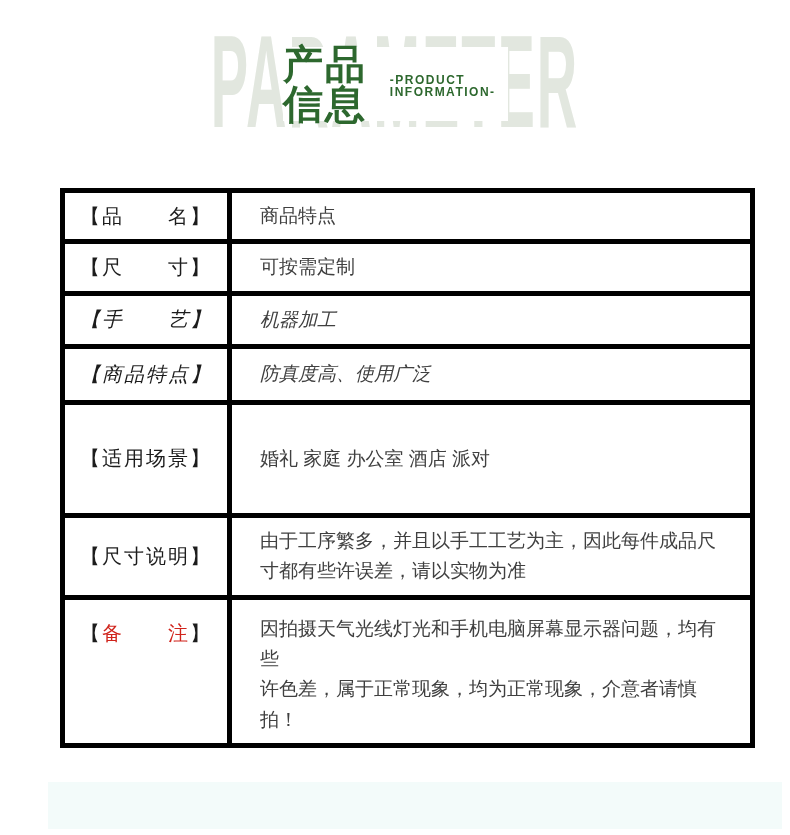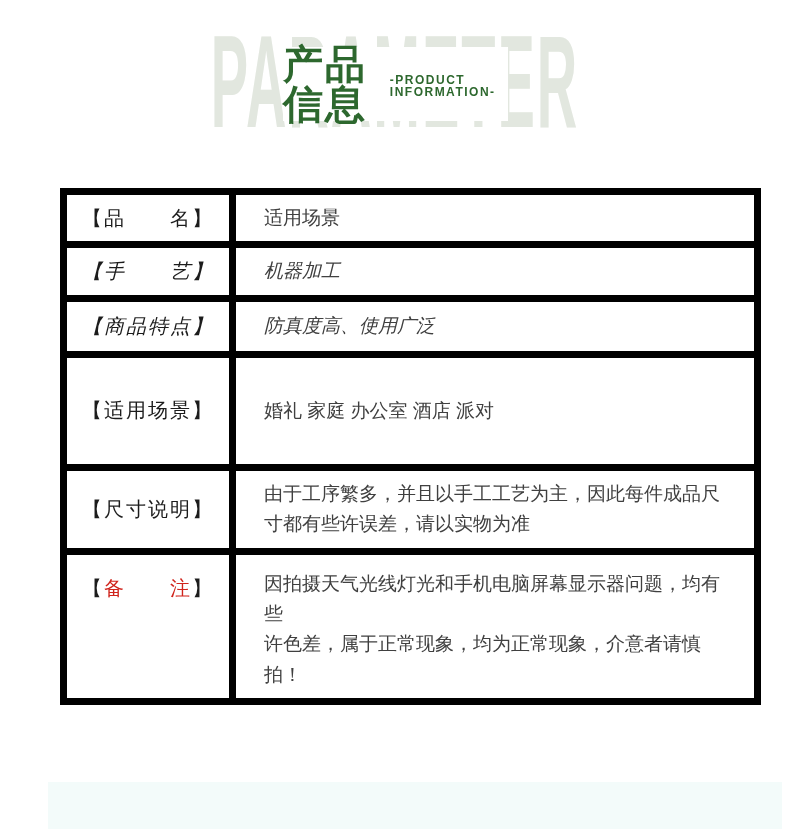--- a/index.html
+++ b/index.html
@@ -67,21 +67,21 @@
 
   
   .info-table {
     position: absolute;
     left: 60px;
     top: 188px;
     border-collapse: collapse;
     table-layout: fixed;
   }
   .info-table td {
-    border: 7px solid #000000;
+    border: 5px solid #000000;
     vertical-align: middle;
   }
   .label-cell {
     width: 160px;
     text-align: center;
     font-size: 20px;
     letter-spacing: 2px;
     color: #1c1c1c;
   }
   .value-cell {
@@ -129,21 +129,25 @@
   </div>
   <div class="title-box">
     <div class="page-title">产品信息</div>
     <div class="page-subtitle">-PRODUCT INFORMATION-</div>
   </div>
 
   <table class="info-table">
     <tbody>
       <tr class="r1">
         <td class="label-cell">【品　　名】</td>
-        <td class="value-cell">适用场景</td>
+        <td class="value-cell">商品特点</td>
+      </tr>
+      <tr class="r2">
+        <td class="label-cell">【尺　　寸】</td>
+        <td class="value-cell">可按需定制</td>
       </tr>
       <tr class="r4">
         <td class="label-cell">【手　　艺】</td>
         <td class="value-cell">机器加工</td>
       </tr>
       <tr class="r5">
         <td class="label-cell">【商品特点】</td>
         <td class="value-cell">防真度高、使用广泛</td>
       </tr>
       <tr class="r6">

